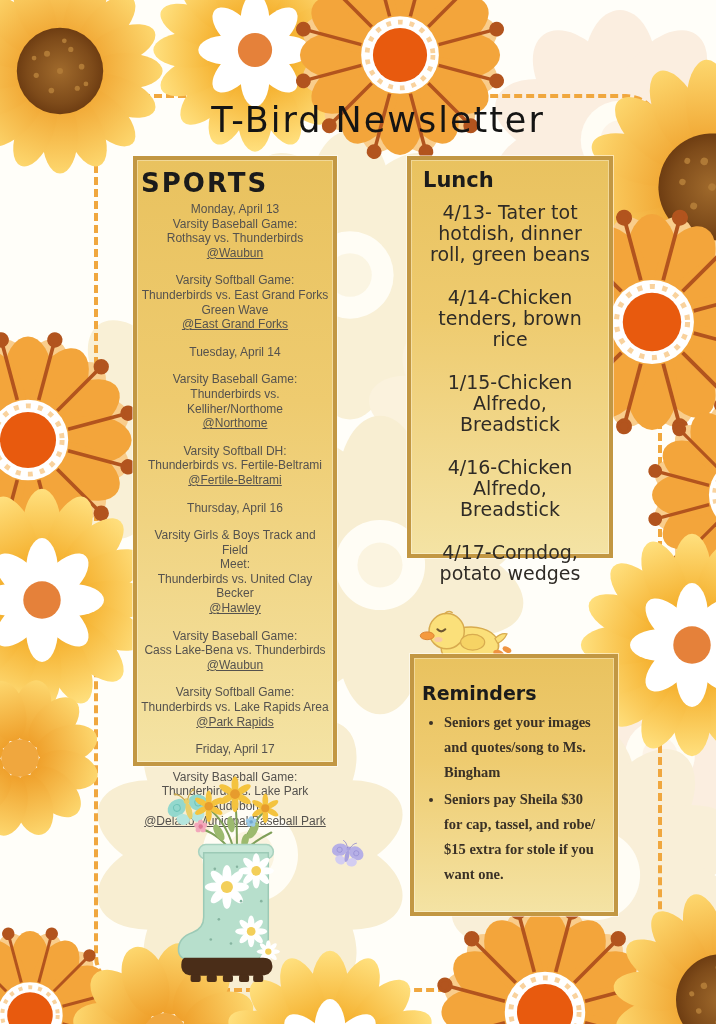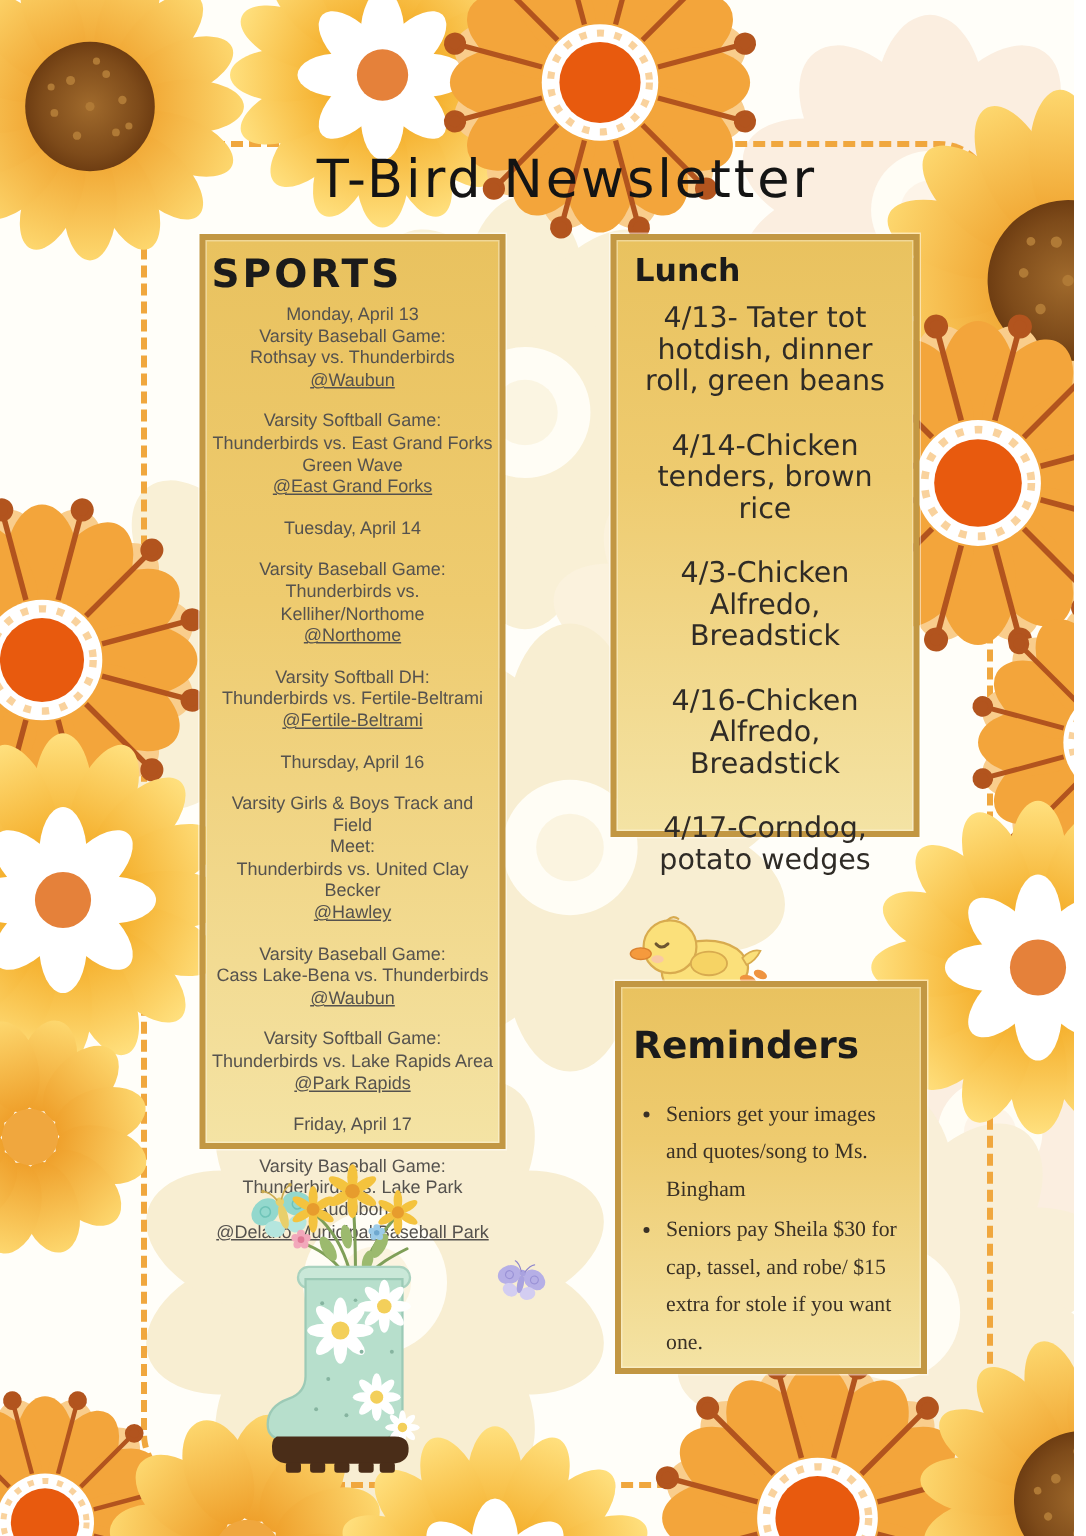--- a/index.html
+++ b/index.html
@@ -20,23 +20,23 @@
   .sports .panel-h{font-size:26px;letter-spacing:2px;margin-bottom:4px;}
   .sports-list{text-align:center;color:#55524e;font-size:12px;line-height:14.6px;}
   .sblock{margin-bottom:13px;}
   .slink{text-decoration:underline;cursor:pointer;}
   .lunch{left:407px;top:156px;width:206px;height:402px;padding:8px 12px;}
   .lunch .panel-h{font-size:21px;margin-bottom:10px;}
   .lunch-list{text-align:center;color:#2f2b26;font-family:"DejaVu Sans",sans-serif;
         font-size:19px;line-height:21px;}
   .litem{margin-bottom:22px;}
   .rem{left:410px;top:654px;width:208px;height:262px;padding:24px 10px 8px 8px;}
-  .rem .panel-h{font-size:25px;margin-bottom:20px;}
+  .rem .panel-h{font-size:19px;margin-bottom:6px;}
   .rem-list{margin:0;padding-left:22px;color:#3a3126;font-family:"Liberation Serif",serif;
-        font-weight:400;font-size:14.5px;line-height:1.72;}
+        font-weight:700;font-size:14.5px;line-height:1.72;}
   .rem-list li{margin-bottom:2px;}
   .duck{position:absolute;z-index:4;left:417px;top:605px;width:102px;height:56px;overflow:visible;}
   .boot{position:absolute;z-index:6;left:170px;top:780px;width:132px;height:212px;overflow:visible;}
   .bfly{position:absolute;z-index:6;overflow:visible;}
   .bfly-teal{left:163px;top:789px;width:52px;height:44px;transform:rotate(-14deg);}
   .bfly-purple{left:327px;top:839px;width:40px;height:34px;transform:rotate(12deg);}
 </style>
 </head>
 <body>
 
@@ -388,21 +388,21 @@
           <div class="slink">@Delano Municipal Baseball Park</div>
         </div>
       </div>
   </div>
 
   <div class="panel lunch">
     <h2 class="panel-h">Lunch</h2>
     <div class="lunch-list">
         <div class="litem">4/13- Tater tot hotdish, dinner roll, green beans</div>
         <div class="litem">4/14-Chicken tenders, brown rice</div>
-        <div class="litem">4/3-Chicken Alfredo, Breadstick</div>
+        <div class="litem">1/15-Chicken Alfredo, Breadstick</div>
         <div class="litem">4/16-Chicken Alfredo, Breadstick</div>
         <div class="litem">4/17-Corndog, potato wedges</div>
       </div>
   </div>
 
   <div class="panel rem">
     <h2 class="panel-h">Reminders</h2>
     <ul class="rem-list">
         <li>Seniors get your images and quotes/song to Ms. Bingham</li>
         <li>Seniors pay Sheila $30 for cap, tassel, and robe/ $15 extra for stole if you want one.</li>

